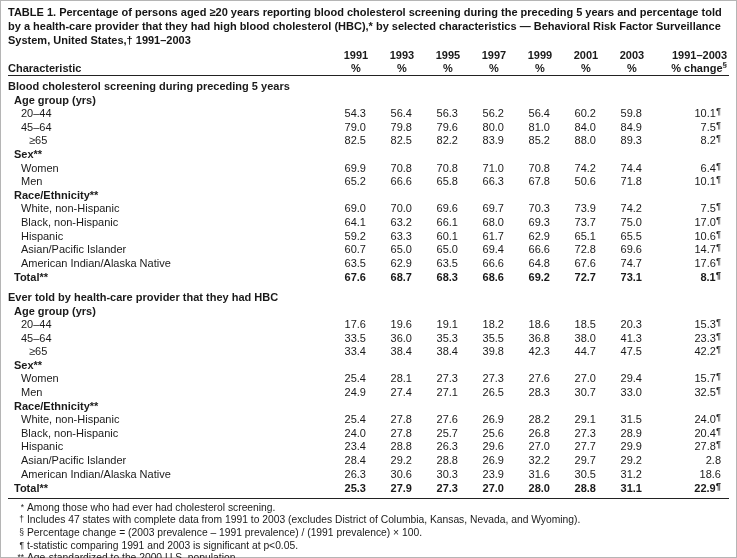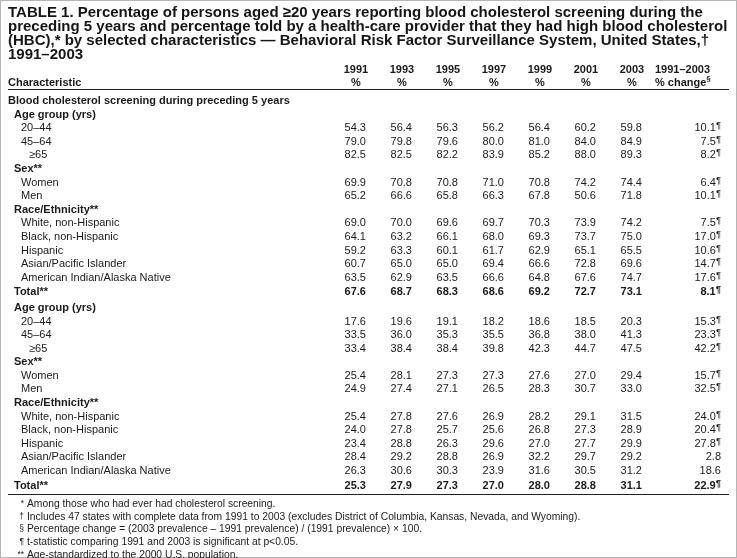--- a/index.html
+++ b/index.html
@@ -8,38 +8,38 @@
     font-family:"Liberation Sans","DejaVu Sans",sans-serif;
     color:#111;
     -webkit-font-smoothing:antialiased;
   }
   .page{
     box-sizing:border-box;width:737px;height:558px;
     border:1px solid #b5b5b5;
     padding:4px 8px 2px 7px;
   }
   .title{
-    font-weight:bold;font-size:15px;line-height:14px;
+    font-weight:bold;font-size:11px;line-height:14px;
     letter-spacing:0;margin:0 0 2px 0;color:#151515;
   }
   sup{font-size:8px;line-height:0;}
   table{
     border-collapse:collapse;table-layout:fixed;width:721px;
     font-size:11px;color:#1a1a1a;
   }
   col.c-label{width:325px;}
   col.c-year{width:46px;}
   col.c-change{width:74px;}
   thead th{
     font-weight:bold;font-size:11px;padding:0;vertical-align:bottom;
     line-height:13px;
   }
   thead .year-th{text-align:center;}
   thead .char-th{text-align:left;}
-  thead .chg-th{text-align:left;padding-right:2px;}
+  thead .chg-th{text-align:right;padding-right:2px;}
   thead tr.units th{border-bottom:1.6px solid #222;padding-bottom:0;}
   td{padding:0;line-height:13.6px;white-space:nowrap;overflow:hidden;}
   td.num{text-align:right;padding-right:13px;}
   td.chg{text-align:right;padding-right:8px;}
   tr.section-row td{font-weight:bold;padding-top:4px;}
   tr.group-row td{font-weight:bold;}
   tr.total-row td{font-weight:bold;padding-top:1px;padding-bottom:2px;margin-top:32px;}
   tr.last-total td{border-bottom:1.6px solid #222;}
   .ind-1{padding-left:6px;}
   .ind-2{padding-left:13px;}
@@ -223,20 +223,23 @@
           <td class="ind-1">Total**</td>
           <td class="num">67.6</td>
           <td class="num">68.7</td>
           <td class="num">68.3</td>
           <td class="num">68.6</td>
           <td class="num">69.2</td>
           <td class="num">72.7</td>
           <td class="num">73.1</td>
           <td class="chg"><span>8.1</span><span class="sig">¶</span></td>
         </tr>
+        <tr class="section-row">
+          <td colspan="9">Ever told by health-care provider that they had HBC</td>
+        </tr>
         <tr class="group-row">
           <td class="ind-1" colspan="9">Age group (yrs)</td>
         </tr>
         <tr class="data-row">
           <td class="ind-2">20–44</td>
           <td class="num">17.6</td>
           <td class="num">19.6</td>
           <td class="num">19.1</td>
           <td class="num">18.2</td>
           <td class="num">18.6</td>

